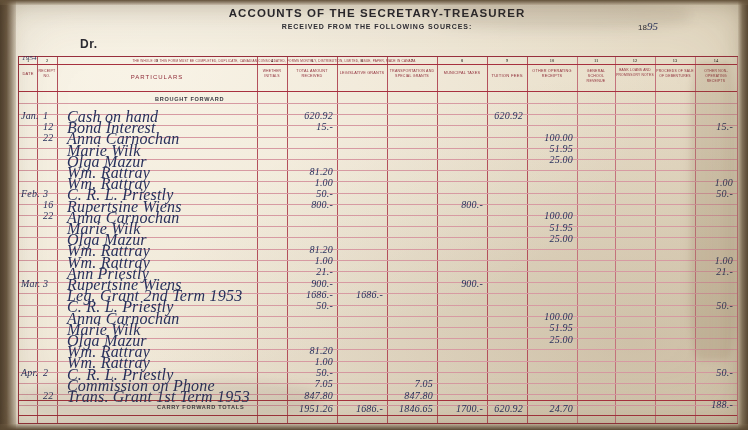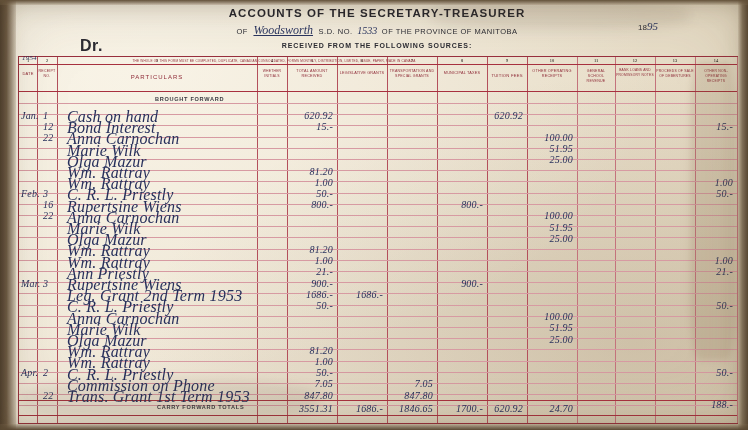--- a/index.html
+++ b/index.html
@@ -110,21 +110,21 @@
     font-size: 7px;
     letter-spacing: 0.9px;
     font-family: "Liberation Sans", sans-serif;
     margin-top: 4px;
     font-weight: bold;
   }
   .dr-label {
     position: absolute;
     left: 62px;
     top: 33px;
-    font-size: 16px;
+    font-size: 12px;
     font-family: "Liberation Sans", sans-serif;
     font-weight: bold;
     letter-spacing: 0.5px;
   }
   .year {
     position: absolute;
     right: 78px;
     top: 16px;
     font-size: 8px;
     font-family: "Liberation Sans", sans-serif;
@@ -231,27 +231,20 @@
   }
 </style>
 </head>
 <body>
 
 <div class="page">
   <div class="paper-tint"></div>
 
   <div class="header">
     <div class="title">ACCOUNTS OF THE SECRETARY-TREASURER</div>
-    <div class="subline">
-      <span>OF</span>
-      <span class="script">Woodsworth</span>
-      <span>S.D. NO.</span>
-      <span class="num">1533</span>
-      <span>OF THE PROVINCE OF MANITOBA</span>
-    </div>
     <div class="subline2">RECEIVED FROM THE FOLLOWING SOURCES:</div>
     <div class="dr-label">Dr.</div>
     <div class="year">
       <span>18</span><span class="yr-script">95</span>
     </div>
   </div>
 
   <div class="ledger">
     <div class="grid-lines" id="grid">
         <div class="vline" style="left: 18px;"></div>
@@ -405,21 +398,21 @@
         <div class="hw md" style="left: 48px; top: 308.6px;">C. R. L. Priestly</div>
         <div class="hw sm" style="left: 270px; top: 310.1px; width: 44px; text-align: right;">50.-</div>
         <div class="hw sm" style="left: 678px; top: 310.1px; width: 36px; text-align: right;">50.-</div>
         <div class="hw md" style="left: 48px; top: 319.8px;">Commission on Phone</div>
         <div class="hw sm" style="left: 270px; top: 321.3px; width: 44px; text-align: right;">7.05</div>
         <div class="hw sm" style="left: 370px; top: 321.3px; width: 44px; text-align: right;">7.05</div>
         <div class="hw sm" style="left: 24px; top: 332.5px;">22</div>
         <div class="hw md" style="left: 48px; top: 331px;">Trans. Grant 1st Term 1953</div>
         <div class="hw sm" style="left: 270px; top: 332.5px; width: 44px; text-align: right;">847.80</div>
         <div class="hw sm" style="left: 370px; top: 332.5px; width: 44px; text-align: right;">847.80</div>
-        <div class="hw sm" style="left: 270px; top: 346px; width: 44px; text-align: right;">3551.31</div>
+        <div class="hw sm" style="left: 270px; top: 346px; width: 44px; text-align: right;">1951.26</div>
         <div class="hw sm" style="left: 320px; top: 346px; width: 44px; text-align: right;">1686.-</div>
         <div class="hw sm" style="left: 370px; top: 346px; width: 44px; text-align: right;">1846.65</div>
         <div class="hw sm" style="left: 420px; top: 346px; width: 44px; text-align: right;">1700.-</div>
         <div class="hw sm" style="left: 470px; top: 346px; width: 34px; text-align: right;">620.92</div>
         <div class="hw sm" style="left: 510px; top: 346px; width: 44px; text-align: right;">24.70</div>
         <div class="hw sm" style="left: 678px; top: 342px; width: 36px; text-align: right;">188.-</div>
       </div>
 
     <div class="printed-row" style="left:136px; top:39px;">BROUGHT FORWARD</div>
     <div class="printed-row" style="left:138px; top:347px;">CARRY FORWARD TOTALS</div>

